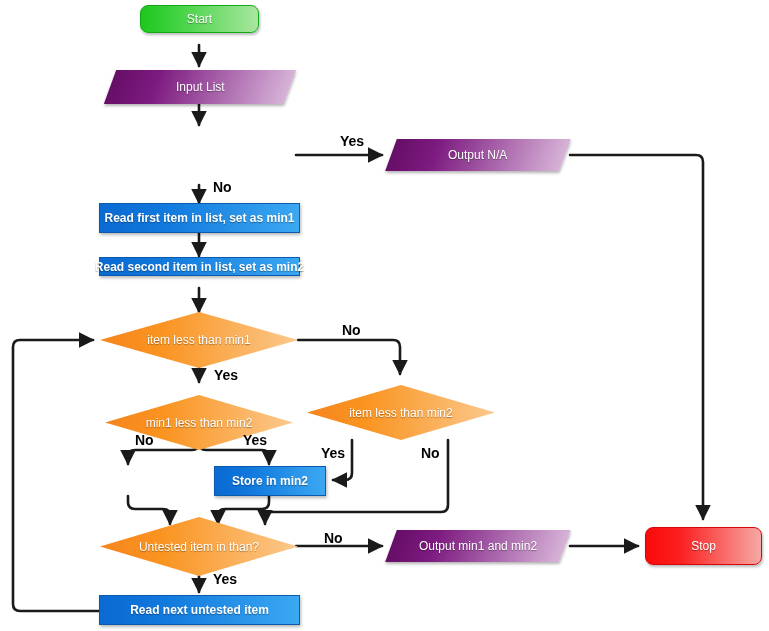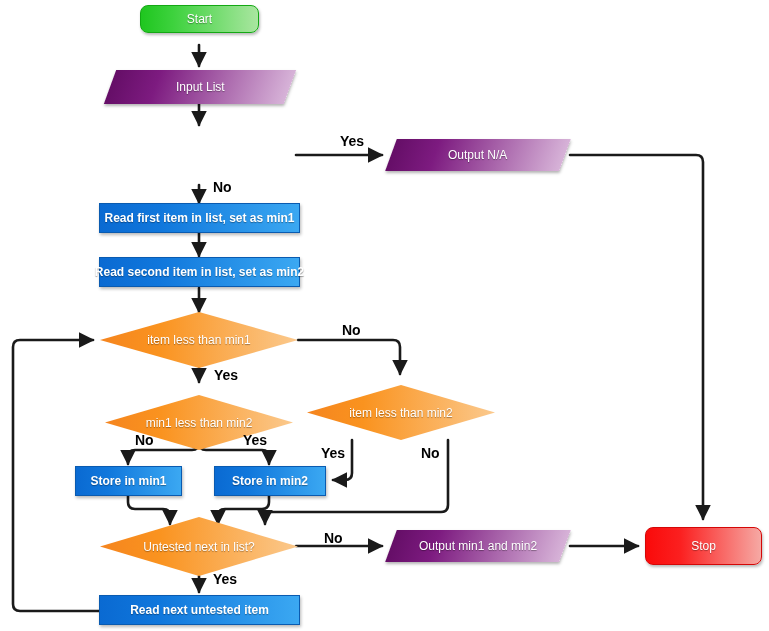--- a/index.html
+++ b/index.html
@@ -160,50 +160,47 @@
 
 
   <div class="node node-io" style="left:391px; top:139px; width:174px; height:32px;">
     <span>Output N/A</span>
   </div>
 
   <div class="node node-process" style="left:99px; top:203px; width:201px; height:30px;">
     <span>Read first item in list, set as min1</span>
   </div>
 
-  <div class="node node-process" style="left:99px; top:257px; width:201px; height:30px;">
+  <div class="node node-process" style="left:99px; top:257px; width:201px; height:19px;">
     <span>Read second item in list, set as min2</span>
   </div>
 
   <div class="node node-decision" style="left:100px; top:312px; width:198px; height:56px;">
     <div class="diamond-bg"></div>
     <span>item less than min1</span>
   </div>
 
   <div class="node node-decision" style="left:105px; top:395px; width:188px; height:55px;align-items:center;">
     <div class="diamond-bg"></div>
     <span>min1 less than min2</span>
   </div>
 
   <div class="node node-decision" style="left:307px; top:385px; width:188px; height:55px;">
     <div class="diamond-bg"></div>
     <span>item less than min2</span>
   </div>
 
-  <div class="node node-process" style="left:75px; top:466px; width:107px; height:30px;">
-    <span>Store in min1</span>
-  </div>
 
   <div class="node node-process" style="left:214px; top:466px; width:112px; height:30px;">
     <span>Store in min2</span>
   </div>
 
   <div class="node node-decision" style="left:100px; top:517px; width:198px; height:59px;">
     <div class="diamond-bg"></div>
-    <span>Untested next in list?</span>
+    <span>Untested item in than?</span>
   </div>
 
   <div class="node node-io" style="left:391px; top:530px; width:174px; height:32px;">
     <span>Output min1 and min2</span>
   </div>
 
   <div class="node node-stop" style="left:645px; top:527px; width:117px; height:38px;">
     <span>Stop</span>
   </div>
 

